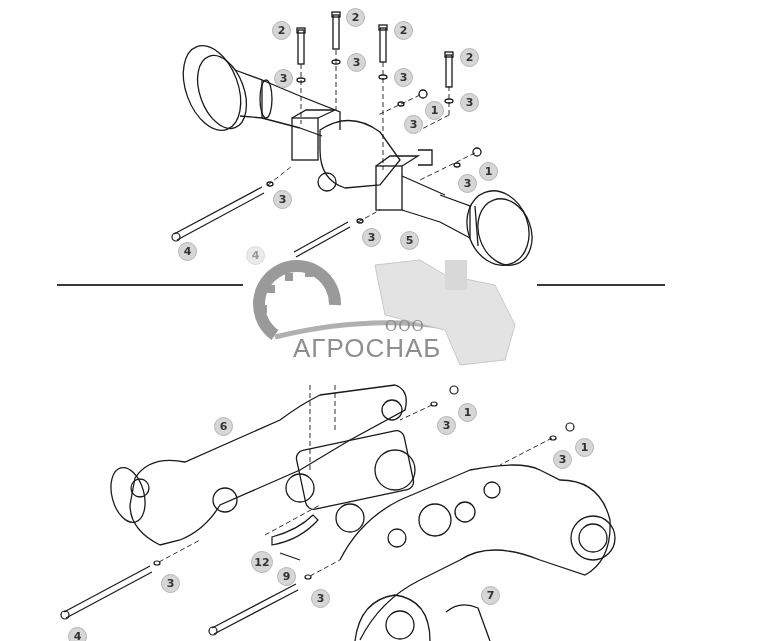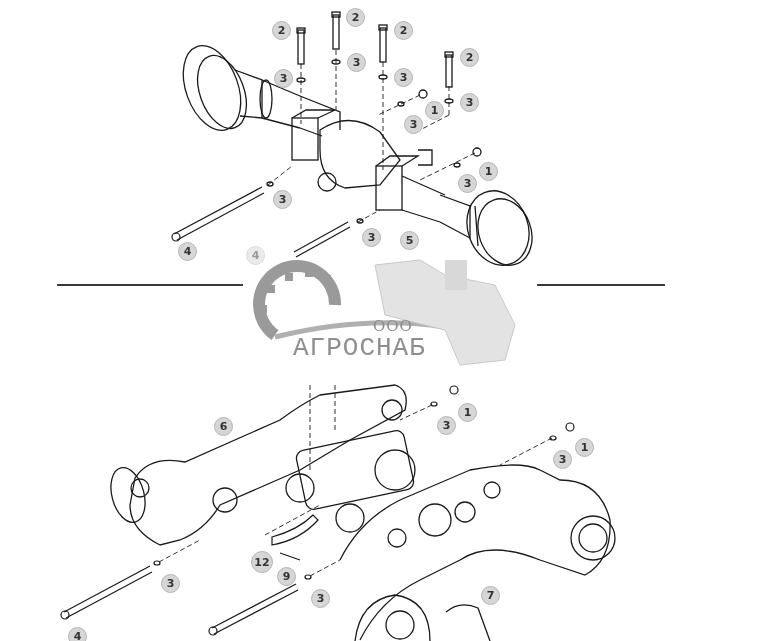--- a/index.html
+++ b/index.html
@@ -4,22 +4,22 @@
 <style>
   html, body { margin: 0; padding: 0; background: #ffffff; }
   body { width: 781px; height: 641px; overflow: hidden; position: relative; font-family: "DejaVu Sans", sans-serif; }
   #stage { position: absolute; left: 0; top: 0; width: 781px; height: 641px; }
   .callout { position: absolute; width: 19px; height: 19px; margin-left: -9px; margin-top: -9px; border-radius: 50%;
              background: #d6d6d6; border: 1px solid #b5b5b5; box-sizing: border-box;
              font-size: 11px; font-weight: bold; color: #333; display: flex; align-items: center; justify-content: center; }
   .callout.faded { opacity: 0.5; }
   .separator { position: absolute; height: 2px; background: #3a3a3a; }
   .watermark { position: absolute; left: 245px; top: 255px; width: 290px; height: 130px; }
-  .wm-ooo { position: absolute; left: 128px; top: 62px; font-family: "DejaVu Serif", serif; font-size: 15px; color: #8a8a8a; letter-spacing: 1px; }
-  .wm-name { position: absolute; left: 48px; top: 78px; font-family: Liberation Mono, monospace; font-size: 26px; color: #8e8e8e; letter-spacing: 1px; }
+  .wm-ooo { position: absolute; left: 140px; top: 62px; font-family: "DejaVu Serif", serif; font-size: 15px; color: #8a8a8a; letter-spacing: 1px; }
+  .wm-name { position: absolute; left: 48px; top: 78px; font-family: Liberation Sans, sans-serif; font-size: 26px; color: #8e8e8e; letter-spacing: 1px; }
 </style>
 </head>
 <body>
 
 <div id="stage">
   <svg width="781" height="641" viewBox="0 0 781 641" style="position:absolute;left:0;top:0" fill="none" stroke="#1a1a1a" stroke-width="1.3">
 
     <g>
       <ellipse cx="212" cy="88" rx="26" ry="44" transform="rotate(-20 212 88)"></ellipse>
       <ellipse cx="222" cy="92" rx="22" ry="38" transform="rotate(-20 222 92)"></ellipse>

